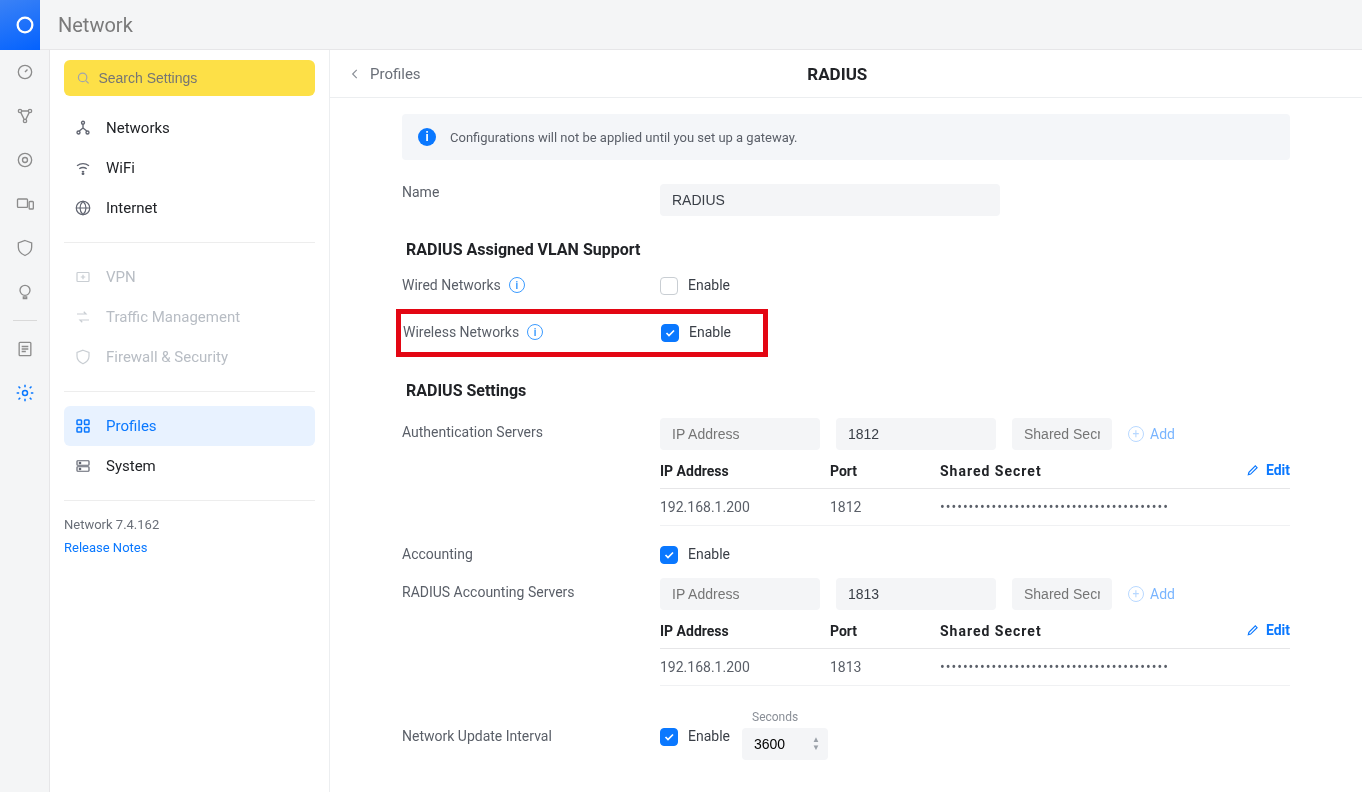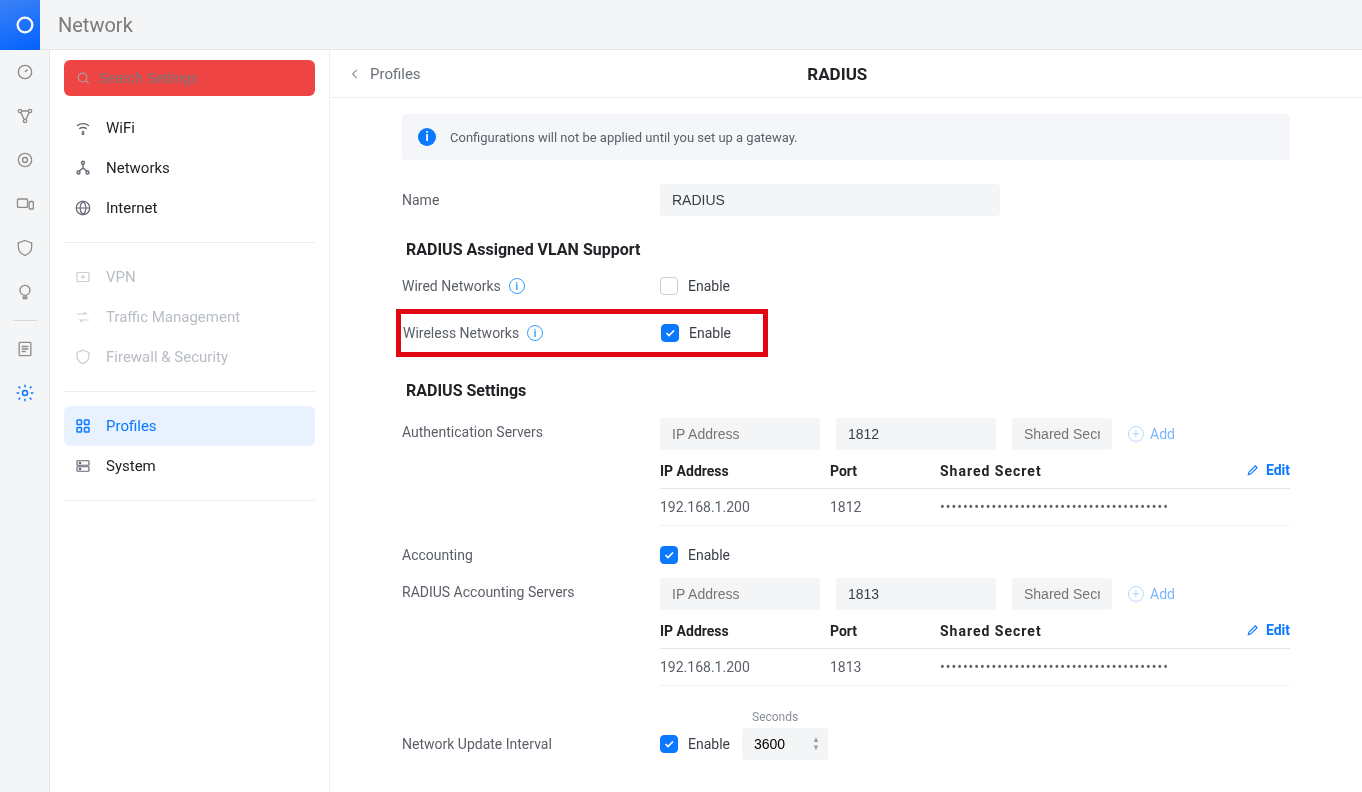--- a/index.html
+++ b/index.html
@@ -10,21 +10,21 @@
 .rail-logo { width: 50px; height: 50px; background: linear-gradient(160deg,#3b82f6,#0060ff); display: flex; align-items: center; justify-content: center; }
 .rail-item { width: 50px; height: 44px; display: flex; align-items: center; justify-content: center; color: #8c8c8c; cursor: pointer; }
 .rail-item.active { color: #0a78ff; }
 .rail-divider { width: 24px; height: 1px; background: #d9d9d9; margin: 6px 0; }
 
 
 .topbar { position: fixed; left: 40px; top: 0; right: 0; height: 50px; background: #f4f5f6; border-bottom: 1px solid #e6e6e8; display: flex; align-items: center; padding-left: 18px; color: #7a7a7a; font-size: 20px; }
 
 
 .sidebar { position: fixed; left: 50px; top: 50px; width: 280px; bottom: 0; background: #fff; border-right: 1px solid #eceef0; padding: 10px 14px 0 14px; }
-.search-wrap { background: #ef4444; border-radius: 6px; height: 36px; display: flex; align-items: center; padding: 0 12px; color: #a0a4ab; margin-bottom: 12px; }
+.search-wrap { background: #fde047; border-radius: 6px; height: 36px; display: flex; align-items: center; padding: 0 12px; color: #a0a4ab; margin-bottom: 12px; }
 .search-wrap input { border: none; background: transparent; outline: none; margin-left: 8px; font-size: 14px; width: 100%; color: #333; }
 .section-divider { height: 1px; background: #ededed; margin: 14px 0; }
 .nav-item { display: flex; align-items: center; height: 40px; padding: 0 10px; border-radius: 6px; font-size: 15px; color: #212327; cursor: pointer; gap: 14px; }
 .nav-item .ic { width: 18px; height: 18px; display: inline-flex; align-items: center; justify-content: center; color: #616571; }
 .nav-item.muted { color: #b8bdc4; }
 .nav-item.muted .ic { color: #c9ced3; }
 .nav-item.active { background: #e8f2ff; color: #0a78ff; }
 .nav-item.active .ic { color: #0a78ff; }
 .sidebar-footer { margin-top: 16px; font-size: 13px; color: #6a6f78; }
 .sidebar-footer a { color: #0a78ff; text-decoration: none; display: inline-block; margin-top: 8px; }
@@ -32,21 +32,21 @@
 
 .main { position: fixed; left: 330px; top: 50px; right: 0; bottom: 0; background: #fff; overflow-y: auto; }
 .main-header { height: 48px; border-bottom: 1px solid #eceef0; display: flex; align-items: center; padding: 0 18px; }
 .back { display: flex; align-items: center; gap: 8px; color: #6a6f78; font-size: 15px; cursor: pointer; }
 .main-header .title { flex: 1; text-align: center; font-weight: 700; font-size: 17px; color: #212327; margin-left: -90px; }
 
 .content { padding: 16px 72px 40px 72px; }
 .info-banner { background: #f4f6f9; border-radius: 4px; padding: 14px 16px; display: flex; align-items: center; gap: 14px; font-size: 13px; color: #5a5f68; margin-bottom: 24px; }
 .info-dot { width: 18px; height: 18px; border-radius: 50%; background: #0a78ff; color: #fff; display: inline-flex; align-items: center; justify-content: center; font-size: 12px; font-weight: 700; }
 
-.row { display: flex; align-items: center; margin-bottom: 14px; }
+.row { display: flex; align-items: flex-start; margin-bottom: 14px; }
 .row-label { width: 258px; font-size: 14px; color: #5a5f68; display: flex; align-items: center; gap: 8px; }
 .section-title { font-weight: 700; font-size: 16px; color: #212327; margin: 24px 0 18px 4px; }
 
 .text-input { width: 340px; height: 32px; background: #f4f5f7; border: none; border-radius: 4px; padding: 0 12px; font-size: 14px; color: #3a3f47; outline: none; }
 .placeholder { color: #a6abb3; }
 
 .checkbox { width: 18px; height: 18px; border: 1.5px solid #c9ced3; border-radius: 4px; display: inline-flex; align-items: center; justify-content: center; cursor: pointer; background: #fff; }
 .checkbox.checked { background: #0a78ff; border-color: #0a78ff; color: #fff; }
 .check-label { margin-left: 10px; font-size: 14px; color: #3a3f47; }
 
@@ -149,36 +149,36 @@
     <svg width="16" height="16" viewBox="0 0 24 24" fill="none" stroke="#a0a4ab" stroke-width="2">
         <circle cx="11" cy="11" r="7"></circle>
         <path d="M21 21l-4.3-4.3"></path>
       </svg>
     <input type="text" placeholder="Search Settings" style="">
   </div>
 
   <div class="nav-item">
     <span class="ic">
         <svg width="18" height="18" viewBox="0 0 24 24" fill="none" stroke="currentColor" stroke-width="1.8">
-          <path d="M4 9a14 14 0 0116 0M7 13a9 9 0 0110 0M10.5 17a3 3 0 013 0"></path>
-          <circle cx="12" cy="19.5" r="1" fill="currentColor"></circle>
-        </svg>
-      </span>
-    <span>WiFi</span>
-  </div>
-  <div class="nav-item">
-    <span class="ic">
-        <svg width="18" height="18" viewBox="0 0 24 24" fill="none" stroke="currentColor" stroke-width="1.8">
           <circle cx="12" cy="5" r="2"></circle>
           <circle cx="6" cy="18" r="2"></circle>
           <circle cx="18" cy="18" r="2"></circle>
           <path d="M12 7v5M12 12l-5 4M12 12l5 4"></path>
         </svg>
       </span>
     <span>Networks</span>
+  </div>
+  <div class="nav-item">
+    <span class="ic">
+        <svg width="18" height="18" viewBox="0 0 24 24" fill="none" stroke="currentColor" stroke-width="1.8">
+          <path d="M4 9a14 14 0 0116 0M7 13a9 9 0 0110 0M10.5 17a3 3 0 013 0"></path>
+          <circle cx="12" cy="19.5" r="1" fill="currentColor"></circle>
+        </svg>
+      </span>
+    <span>WiFi</span>
   </div>
   <div class="nav-item">
     <span class="ic">
         <svg width="18" height="18" viewBox="0 0 24 24" fill="none" stroke="currentColor" stroke-width="1.6">
           <circle cx="12" cy="12" r="9"></circle>
           <path d="M3 12h18M12 3c2.5 2.5 4 5.5 4 9s-1.5 6.5-4 9c-2.5-2.5-4-5.5-4-9s1.5-6.5 4-9z"></path>
         </svg>
       </span>
     <span>Internet</span>
   </div>
@@ -231,20 +231,24 @@
           <rect x="4" y="13" width="16" height="6" rx="1"></rect>
           <circle cx="8" cy="8" r="1" fill="currentColor"></circle>
           <circle cx="8" cy="16" r="1" fill="currentColor"></circle>
         </svg>
       </span>
     <span>System</span>
   </div>
 
   <div class="section-divider"></div>
 
+  <div class="sidebar-footer">
+    <div>Network 7.4.162</div>
+    <a href="#">Release Notes</a>
+  </div>
 </div>
 
 <div class="main">
   <div class="main-header">
     <div class="back">
       <svg width="14" height="14" viewBox="0 0 24 24" fill="none" stroke="#8a8f97" stroke-width="2">
           <path d="M15 5l-7 7 7 7"></path>
         </svg>
       <span>Profiles</span>
     </div>

